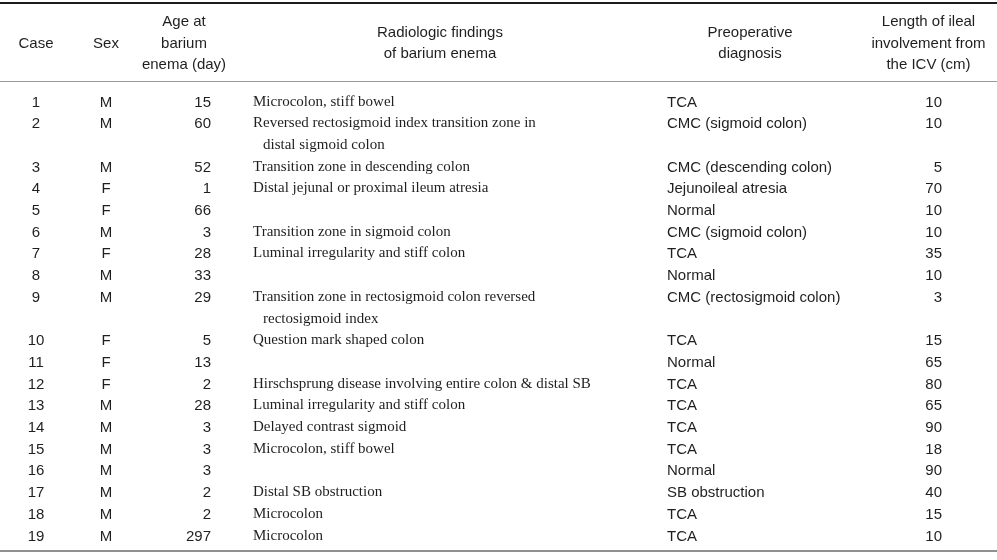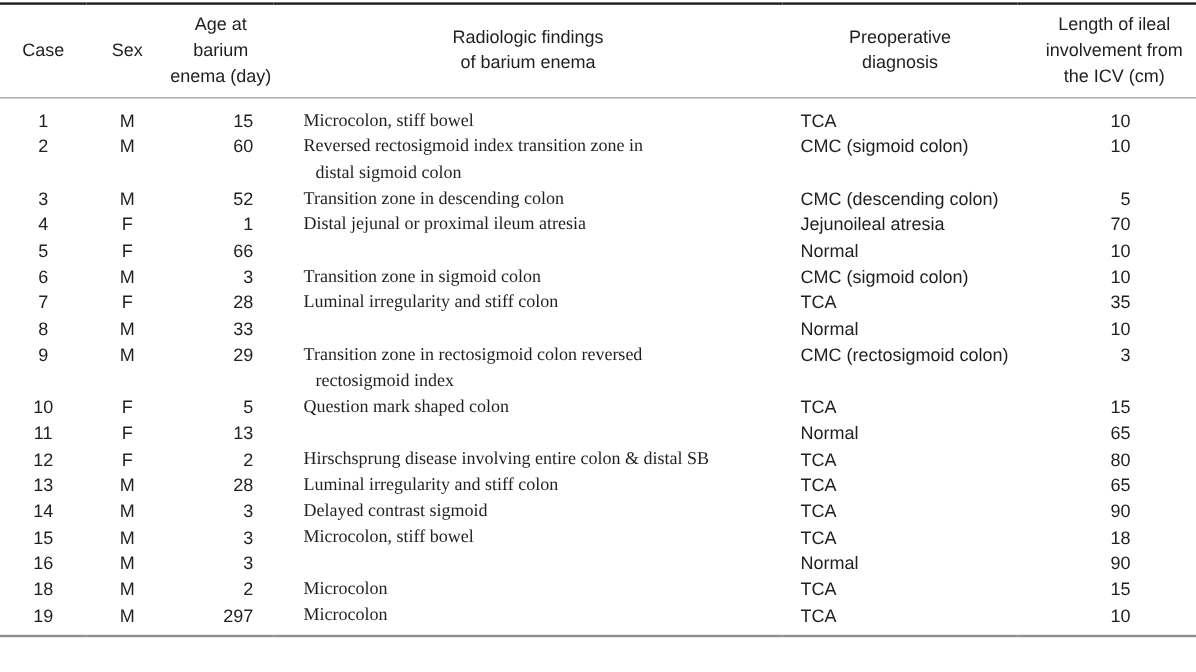--- a/index.html
+++ b/index.html
@@ -234,20 +234,30 @@
       </tr>
       <tr>
         <td class="col-case">16</td>
         <td class="col-sex">M</td>
         <td class="col-age">3</td>
         <td class="col-findings"></td>
         <td class="col-diagnosis">Normal</td>
         <td class="col-length">90</td>
       </tr>
       <tr>
+        <td class="col-case">17</td>
+        <td class="col-sex">M</td>
+        <td class="col-age">2</td>
+        <td class="col-findings">
+          <div class="line">Distal SB obstruction</div>
+        </td>
+        <td class="col-diagnosis">SB obstruction</td>
+        <td class="col-length">40</td>
+      </tr>
+      <tr>
         <td class="col-case">18</td>
         <td class="col-sex">M</td>
         <td class="col-age">2</td>
         <td class="col-findings">
           <div class="line">Microcolon</div>
         </td>
         <td class="col-diagnosis">TCA</td>
         <td class="col-length">15</td>
       </tr>
       <tr>

